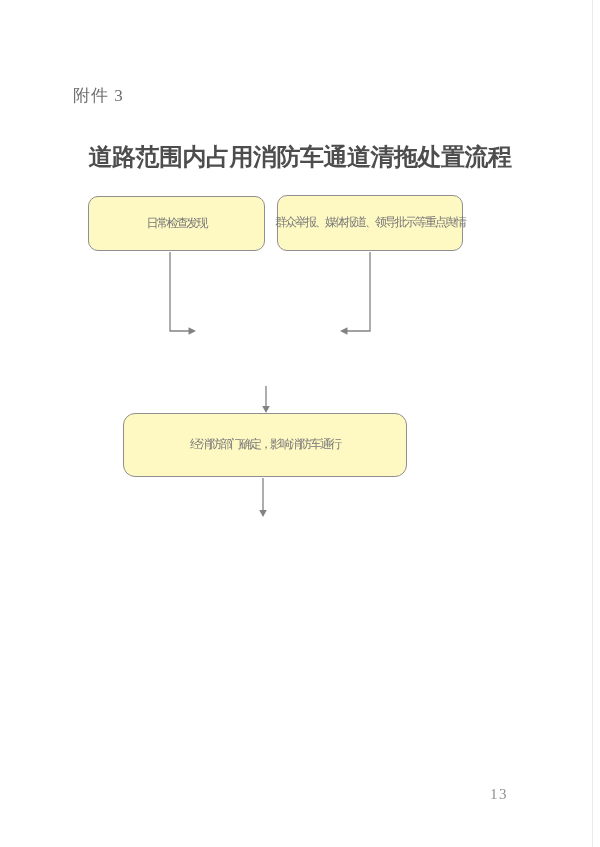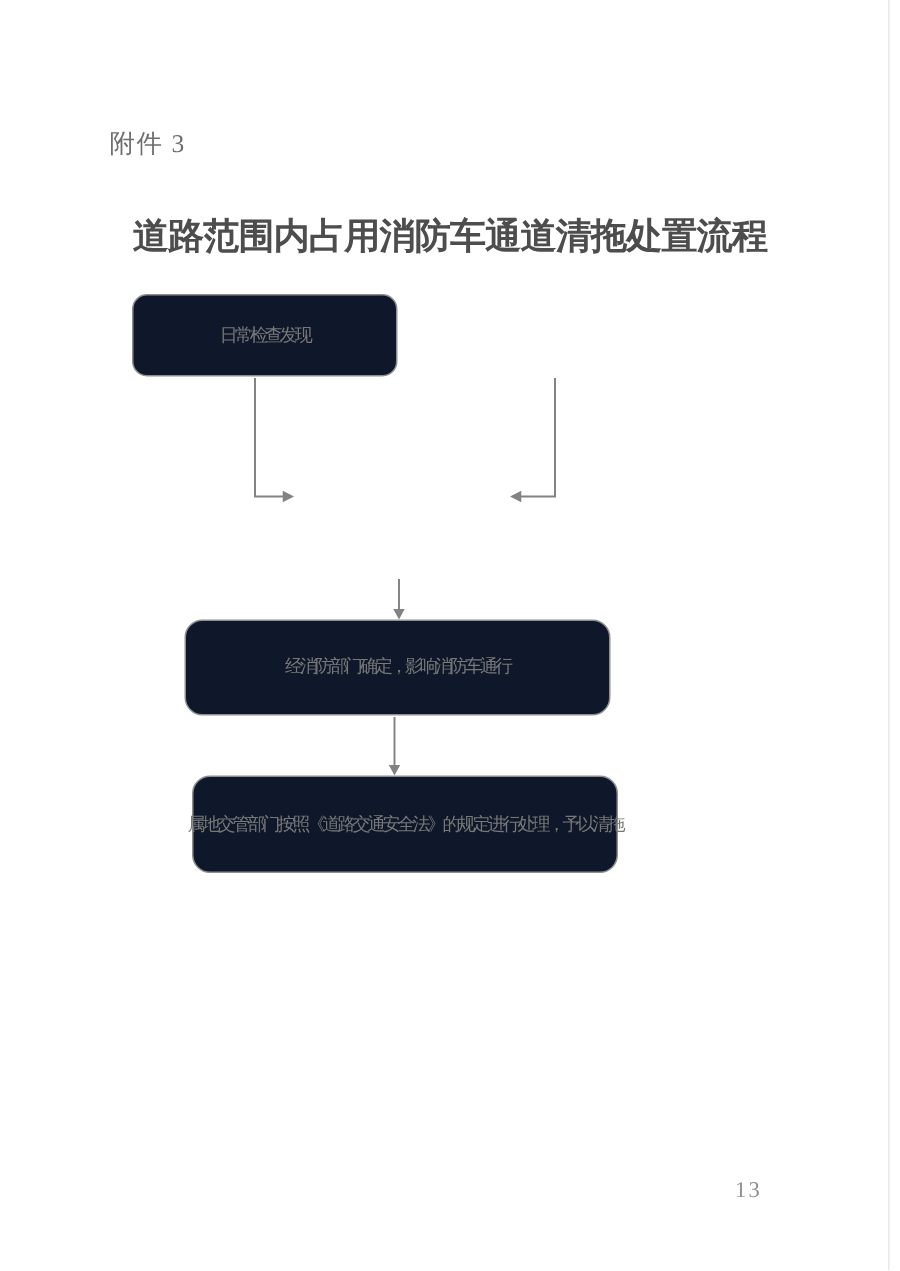--- a/index.html
+++ b/index.html
@@ -36,21 +36,21 @@
     font-weight: bold;
     color: #4d4d4d;
     letter-spacing: -0.5px;
     white-space: nowrap;
   }
   .flow-box {
     position: absolute;
     box-sizing: border-box;
     border: 1.5px solid #8f8f8f;
     border-radius: 10px;
-    background: #0f172a;
+    background: #fef9c3;
     display: flex;
     align-items: center;
     justify-content: center;
     text-align: center;
     color: #787878;
     font-size: 12px;
     letter-spacing: -2px;
     line-height: 1.6;
   }
   .single-line { white-space: nowrap; }
@@ -104,23 +104,23 @@
       <polygon points="259.2,510 266.8,510 263,517"></polygon>
     </g>
   </svg>
 
   <div class="attachment-label">附件 3</div>
 
   <div class="doc-title">道路范围内占用消防车通道清拖处置流程</div>
 
   <div class="flow-box box-daily single-line">日常检查发现</div>
 
+  <div class="flow-box box-reports single-line">群众举报、媒体报道、领导批示等重点舆情</div>
 
 
   <div class="flow-box box-confirmed single-line">经消防部门确定，影响消防车通行</div>
 
-  <div class="flow-box box-handle single-line">属地交管部门按照《道路交通安全法》的规定进行处理，予以清拖</div>
 
   <div class="scan-edge-line"></div>
 
   <div class="page-number">13</div>
 
 </div>
 
 </body></html>

